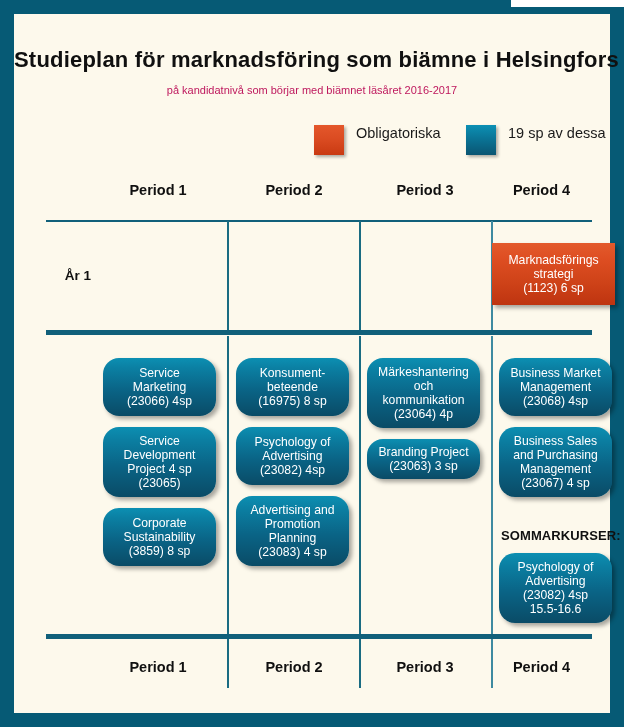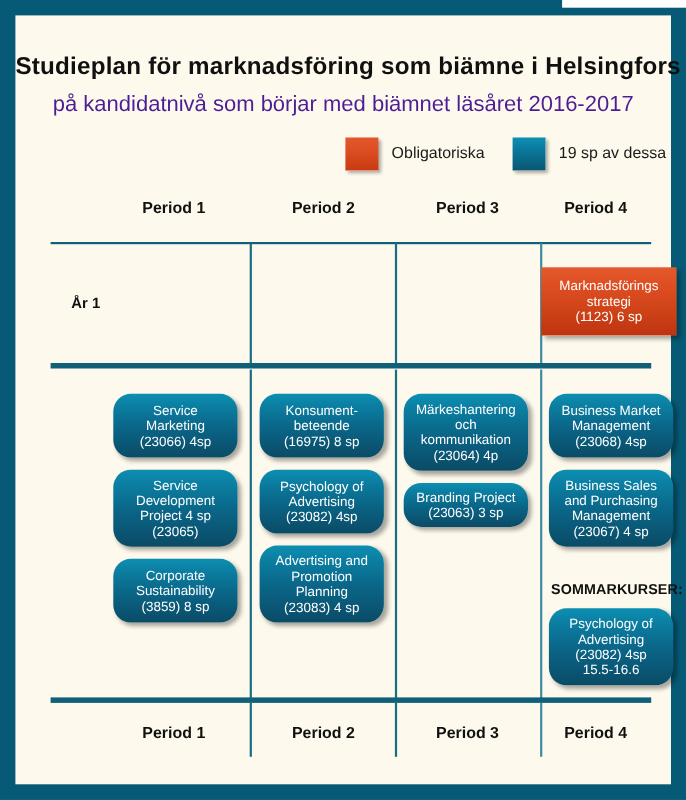--- a/index.html
+++ b/index.html
@@ -27,27 +27,27 @@
   .title {
     position:absolute; left:0; top:33px; width:596px;
     text-align:center;
     font-size:22px; font-weight:bold; color:#101010;
     letter-spacing:0.2px;
     white-space:nowrap;
   }
   .subtitle {
     position:absolute; left:0; top:70px; width:596px;
     text-align:center;
-    font-size:20px; color:#4c1d95;
+    font-size:11px; color:#be185d;
     white-space:nowrap;
   }
 
   
   .legend { position:absolute; left:300px; top:111px; height:32px; }
-  .legend-item { position:absolute; top:0; display:flex; align-items:center; }
+  .legend-item { position:absolute; top:0; display:flex; }
   .legend-item.obl { left:0; }
   .legend-item.sel { left:152px; }
   .swatch {
     width:30px; height:30px; display:block;
     box-shadow:2px 2px 3px rgba(0,0,0,0.32);
   }
   .swatch.orange { background:linear-gradient(to bottom,#E4572B 0%,#DB4C22 45%,#C93A12 100%); }
   .swatch.teal   { background:linear-gradient(to bottom,#0C90B4 0%,#0A7496 45%,#0A5572 100%); }
   .legend-label {
     margin-left:12px; font-size:14.5px; color:#1A1A1A; white-space:nowrap;

